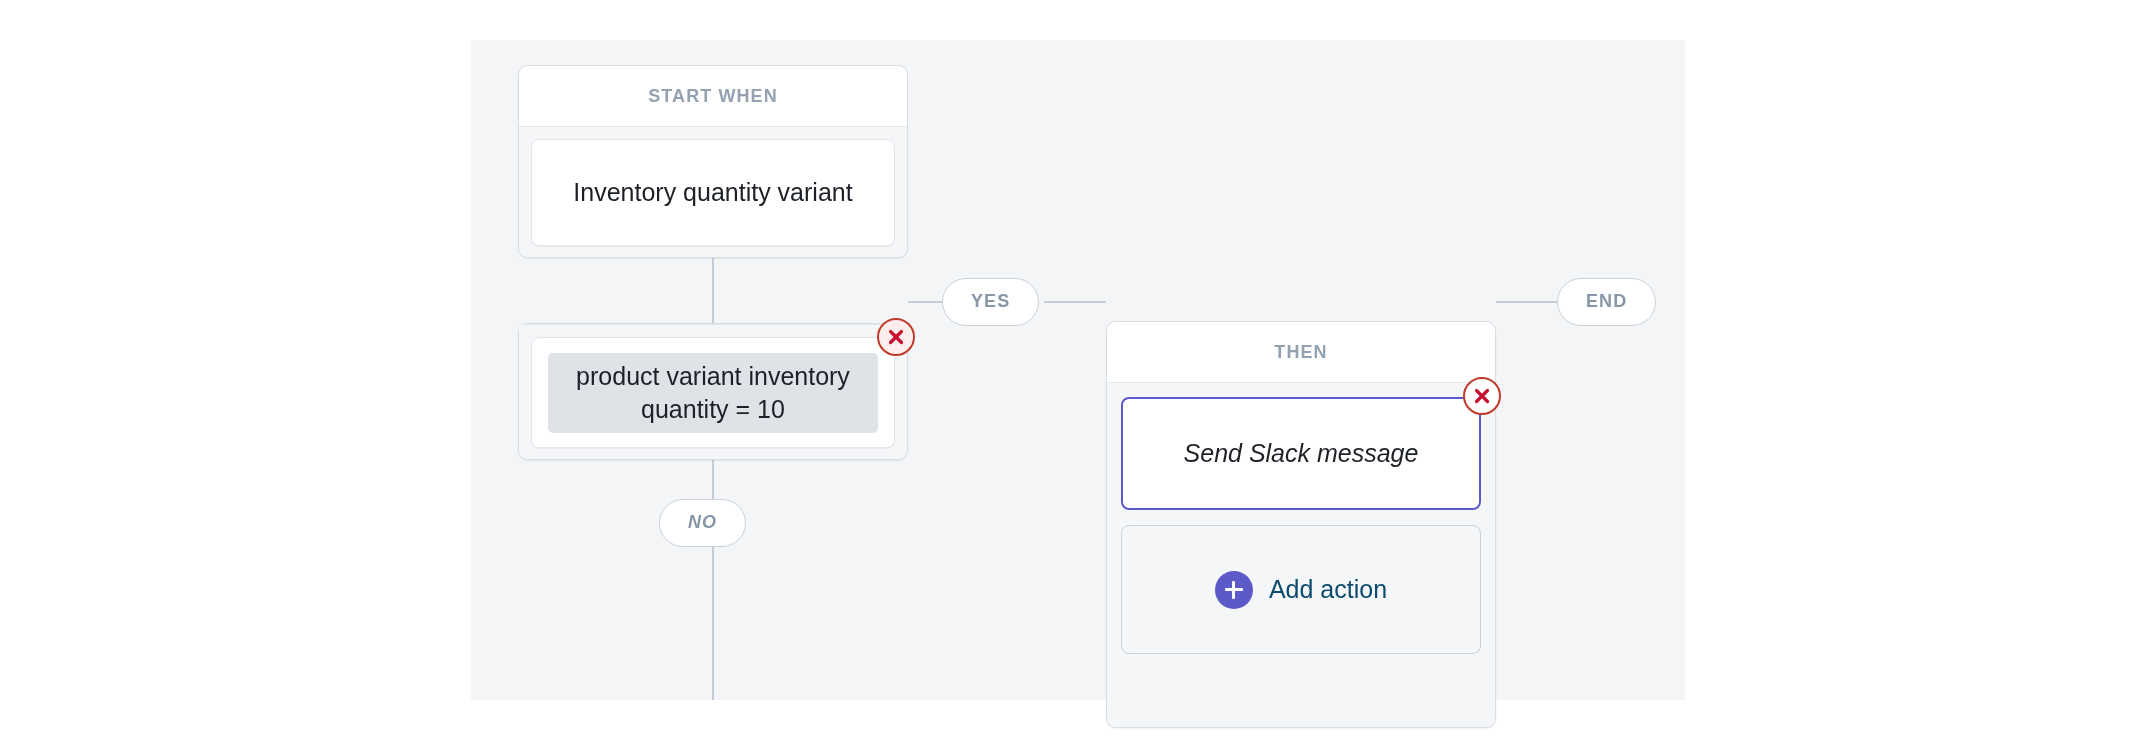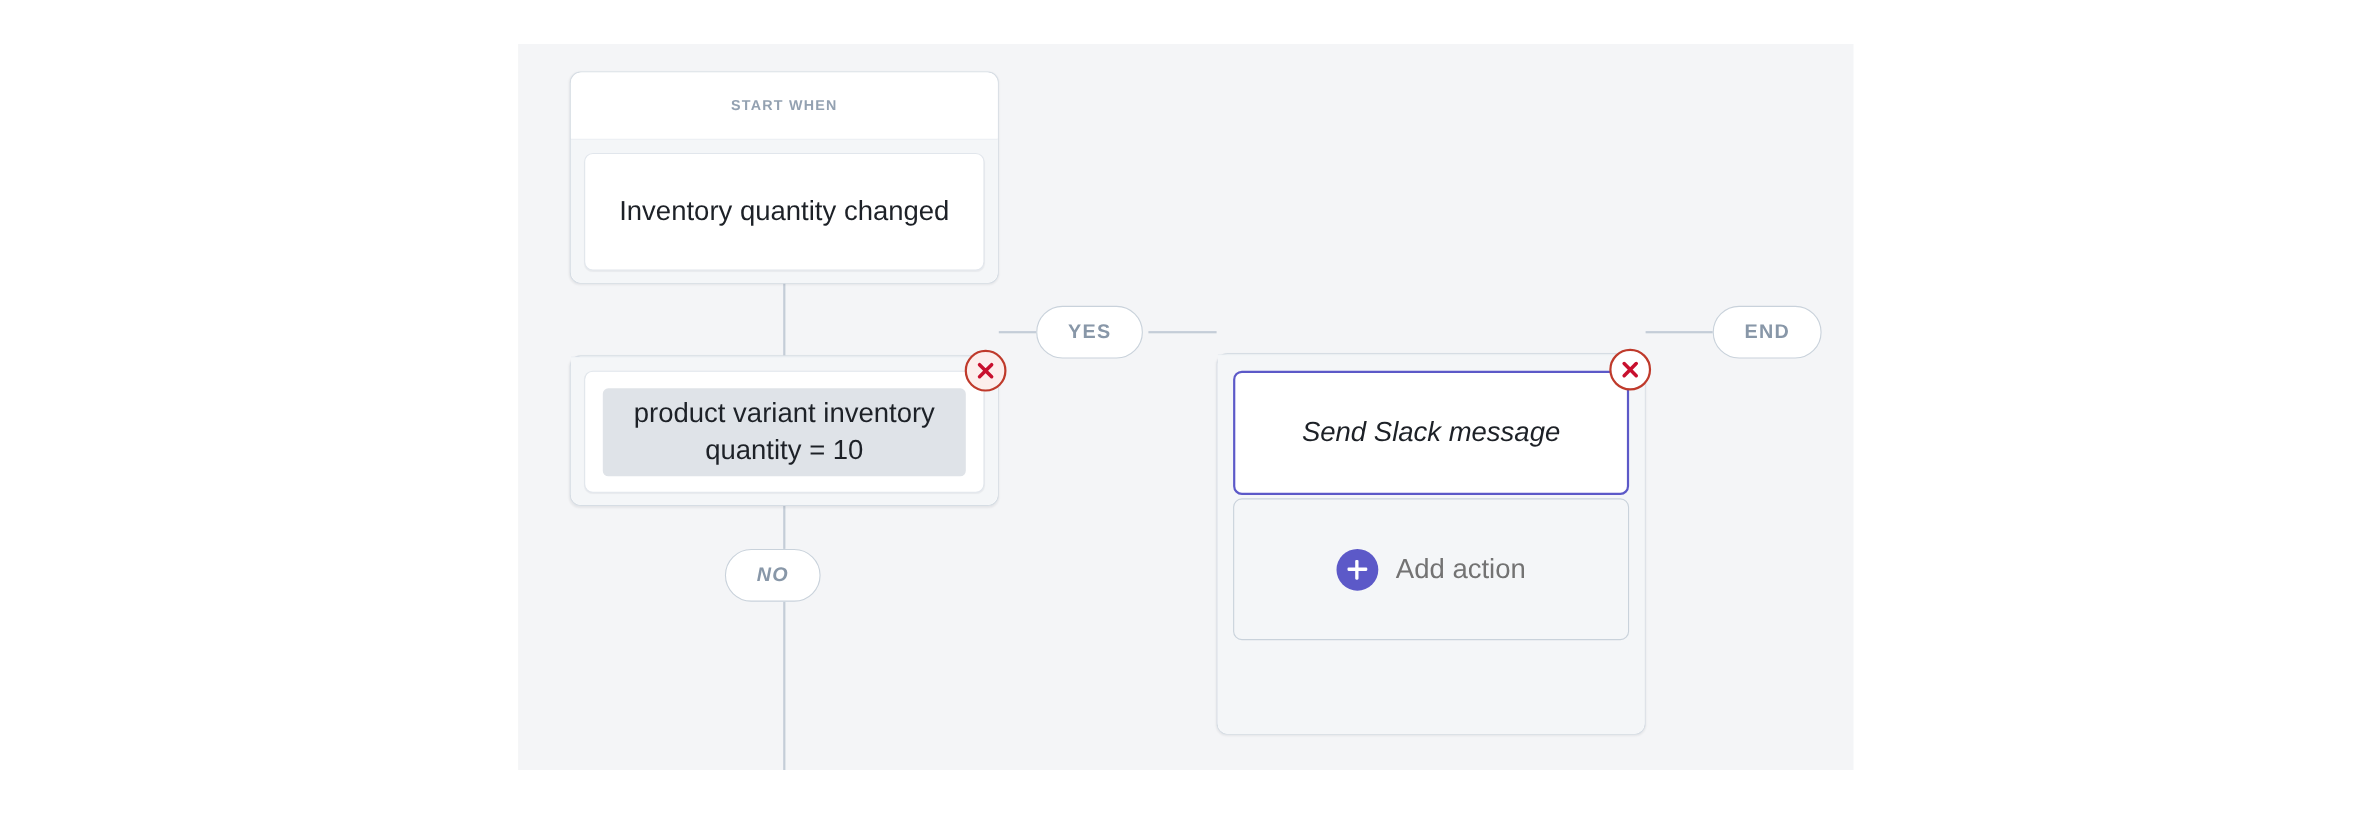--- a/index.html
+++ b/index.html
@@ -37,21 +37,21 @@
     position: absolute;
     background: #ffffff;
     border: 1px solid #d6dde4;
     border-radius: 10px;
     box-shadow: 0 1px 2px rgba(22, 29, 37, 0.07);
   }
   .card-title {
     height: 60px;
     line-height: 60px;
     text-align: center;
-    font-size: 13px;
+    font-size: 18px;
     font-weight: bold;
     letter-spacing: 1.1px;
     color: #93a1b1;
     background: #ffffff;
     border-radius: 10px 10px 0 0;
   }
   .card-body {
     background: #f4f6f8;
     border-top: 1px solid #e4e9ee;
     border-radius: 0 0 10px 10px;
@@ -108,33 +108,33 @@
   
   #then-card { left: 635px; top: 281px; width: 390px; }
   #then-card .card-body { height: 345px; padding: 14px 14px; }
   #then-action {
     height: 113px;
     width: 100%;
     font-size: 25px;
     font-style: italic;
   }
   #add-action {
-    margin-top: 3px;
+    margin-top: 15px;
     height: 129px;
     width: 100%;
     background: #f4f6f8;
     border: 1px solid #c9d2db;
     border-radius: 8px;
     box-shadow: none;
     display: flex;
     align-items: center;
     justify-content: center;
     gap: 16px;
     font-size: 25px;
-    color: #737373;
+    color: #0c4a6e;
     cursor: pointer;
   }
   .plus-circle {
     width: 38px;
     height: 38px;
     border-radius: 50%;
     background: #5c59c8;
     position: relative;
     flex: none;
   }
@@ -193,39 +193,40 @@
 
   <div class="hline" style="left:1025px; top:261px; width:61px;"></div>
 
   <div class="vline" style="left:241px; top:418px; height:41px;"></div>
   <div class="vline" style="left:241px; top:507px; height:153px;"></div>
 
   <div class="card" id="start-card">
     <div class="card-title">START WHEN</div>
     <div class="card-body">
       <div class="inner-block" id="start-trigger">
-        <span>Inventory quantity changed</span>
+        <span>Inventory quantity variant</span>
       </div>
     </div>
   </div>
 
   <div class="card" id="if-card">
     <div class="card-body">
       <div class="inner-block" id="if-condition-wrap">
         <span class="cond-pill">product variant inventory quantity = 10</span>
       </div>
       <div class="delete-badge pink" style="right:-8px; top:-7px;">
         <svg width="22" height="22" viewBox="0 0 22 22" aria-hidden="true">
           <path d="M5.5 5.5 L16.5 16.5 M16.5 5.5 L5.5 16.5" stroke="#c8102e" stroke-width="3.2" stroke-linecap="round"></path>
         </svg>
       </div>
     </div>
   </div>
 
   <div class="card" id="then-card">
+    <div class="card-title">THEN</div>
     <div class="card-body">
       <div class="inner-block selected" id="then-action">
         <span>Send Slack message</span>
       </div>
       <div class="delete-badge white" style="right:-6px; top:-6px;">
         <svg width="22" height="22" viewBox="0 0 22 22" aria-hidden="true">
           <path d="M5.5 5.5 L16.5 16.5 M16.5 5.5 L5.5 16.5" stroke="#c8102e" stroke-width="3.2" stroke-linecap="round"></path>
         </svg>
       </div>
       <div id="add-action">

